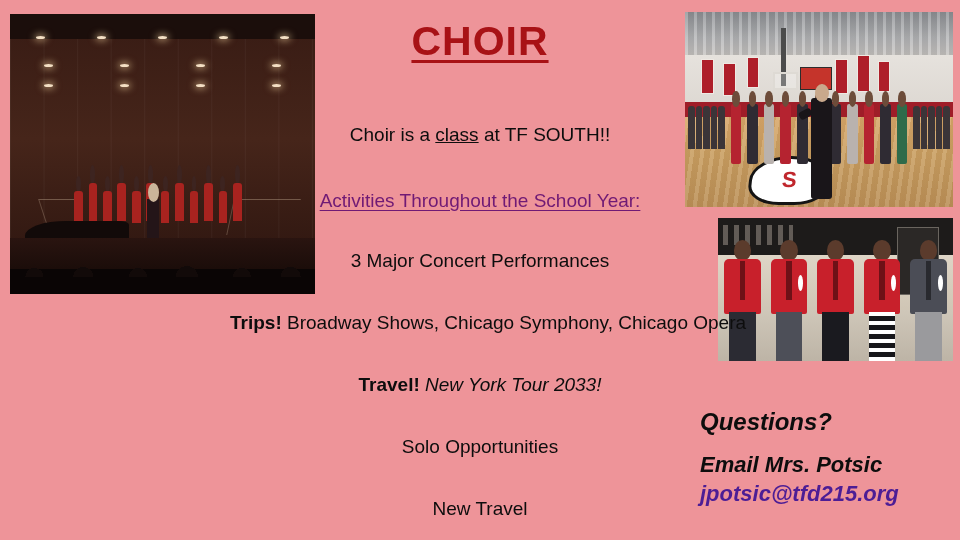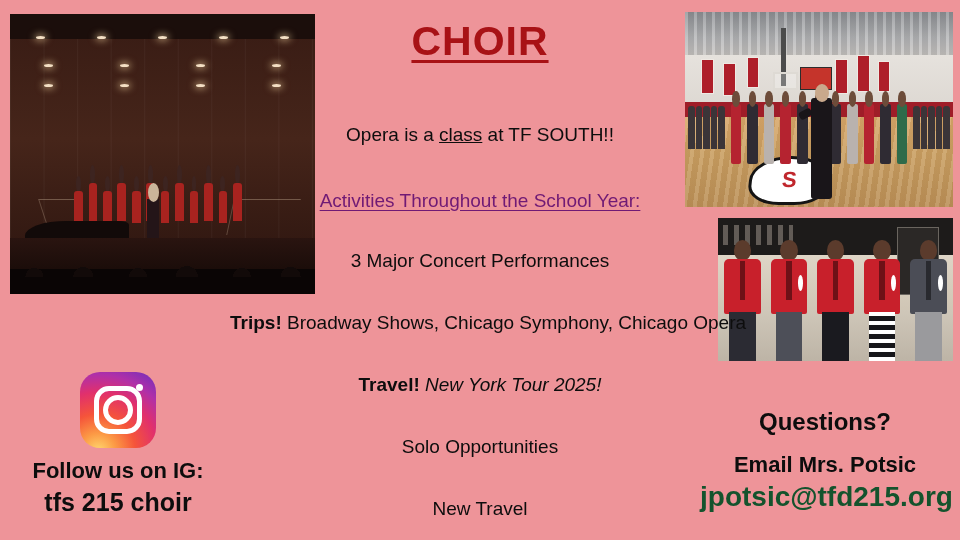--- a/index.html
+++ b/index.html
@@ -423,38 +423,38 @@
     font-weight: 700;
     color: #0d0d0d;
   }
 
   
   #contact-block {
     position: absolute;
     left: 700px;
     top: 408px;
     width: 250px;
-    text-align: center;
+    font-style: italic;
   }
   #contact-heading {
     font-size: 24px;
     font-weight: 700;
     color: #0d0d0d;
   }
   #contact-name {
     margin-top: 16px;
     font-size: 22px;
     font-weight: 700;
     color: #0d0d0d;
   }
   #contact-email {
     margin-top: 3px;
-    font-size: 28px;
+    font-size: 22px;
     font-weight: 700;
-    color: #14532d;
+    color: #4c1d95;
   }
 </style>
 </head>
 <body>
 
 <div class="flyer">
 
   <div class="photo" id="photo-stage">
     <div class="stage-wall"></div>
     <div class="stage-ceiling"></div>
@@ -578,48 +578,39 @@
         <span class="badge"></span>
         <span class="legs"></span>
       </div>
     </div>
   </div>
 
   <div id="page-title">CHOIR</div>
 
   <div id="center-column">
 
-    <div class="body-line"><span>Opera is a </span><span class="u">class</span><span> at TF SOUTH!!</span></div>
+    <div class="body-line"><span>Choir is a </span><span class="u">class</span><span> at TF SOUTH!!</span></div>
 
 
 
     <div id="activities-block">
       <div id="activities-heading">Activities Throughout the School Year:</div>
 
       <div class="activity-line">3 Major Concert Performances</div>
 
       <div class="activity-line"><span class="b">Trips!</span><span> Broadway Shows, Chicago Symphony, Chicago Opera</span></div>
 
-      <div class="activity-line"><span class="b">Travel!</span><span>&nbsp;</span><span class="i">New York Tour 2025!</span></div>
+      <div class="activity-line"><span class="b">Travel!</span><span>&nbsp;</span><span class="i">New York Tour 2033!</span></div>
 
       <div class="activity-line">Solo Opportunities</div>
 
       <div class="activity-line">New Travel</div>
     </div>
   </div>
 
-  <div id="instagram-block">
-    <div id="instagram-icon">
-      <span class="ig-frame"></span>
-      <span class="ig-lens"></span>
-      <span class="ig-dot"></span>
-    </div>
-    <div id="ig-follow-label">Follow us on IG:</div>
-    <div id="ig-handle">tfs 215 choir</div>
-  </div>
 
   <div id="contact-block">
     <div id="contact-heading">Questions?</div>
     <div id="contact-name">Email Mrs. Potsic</div>
     <div id="contact-email">jpotsic@tfd215.org</div>
   </div>
 
 </div>
 
 </body></html>

